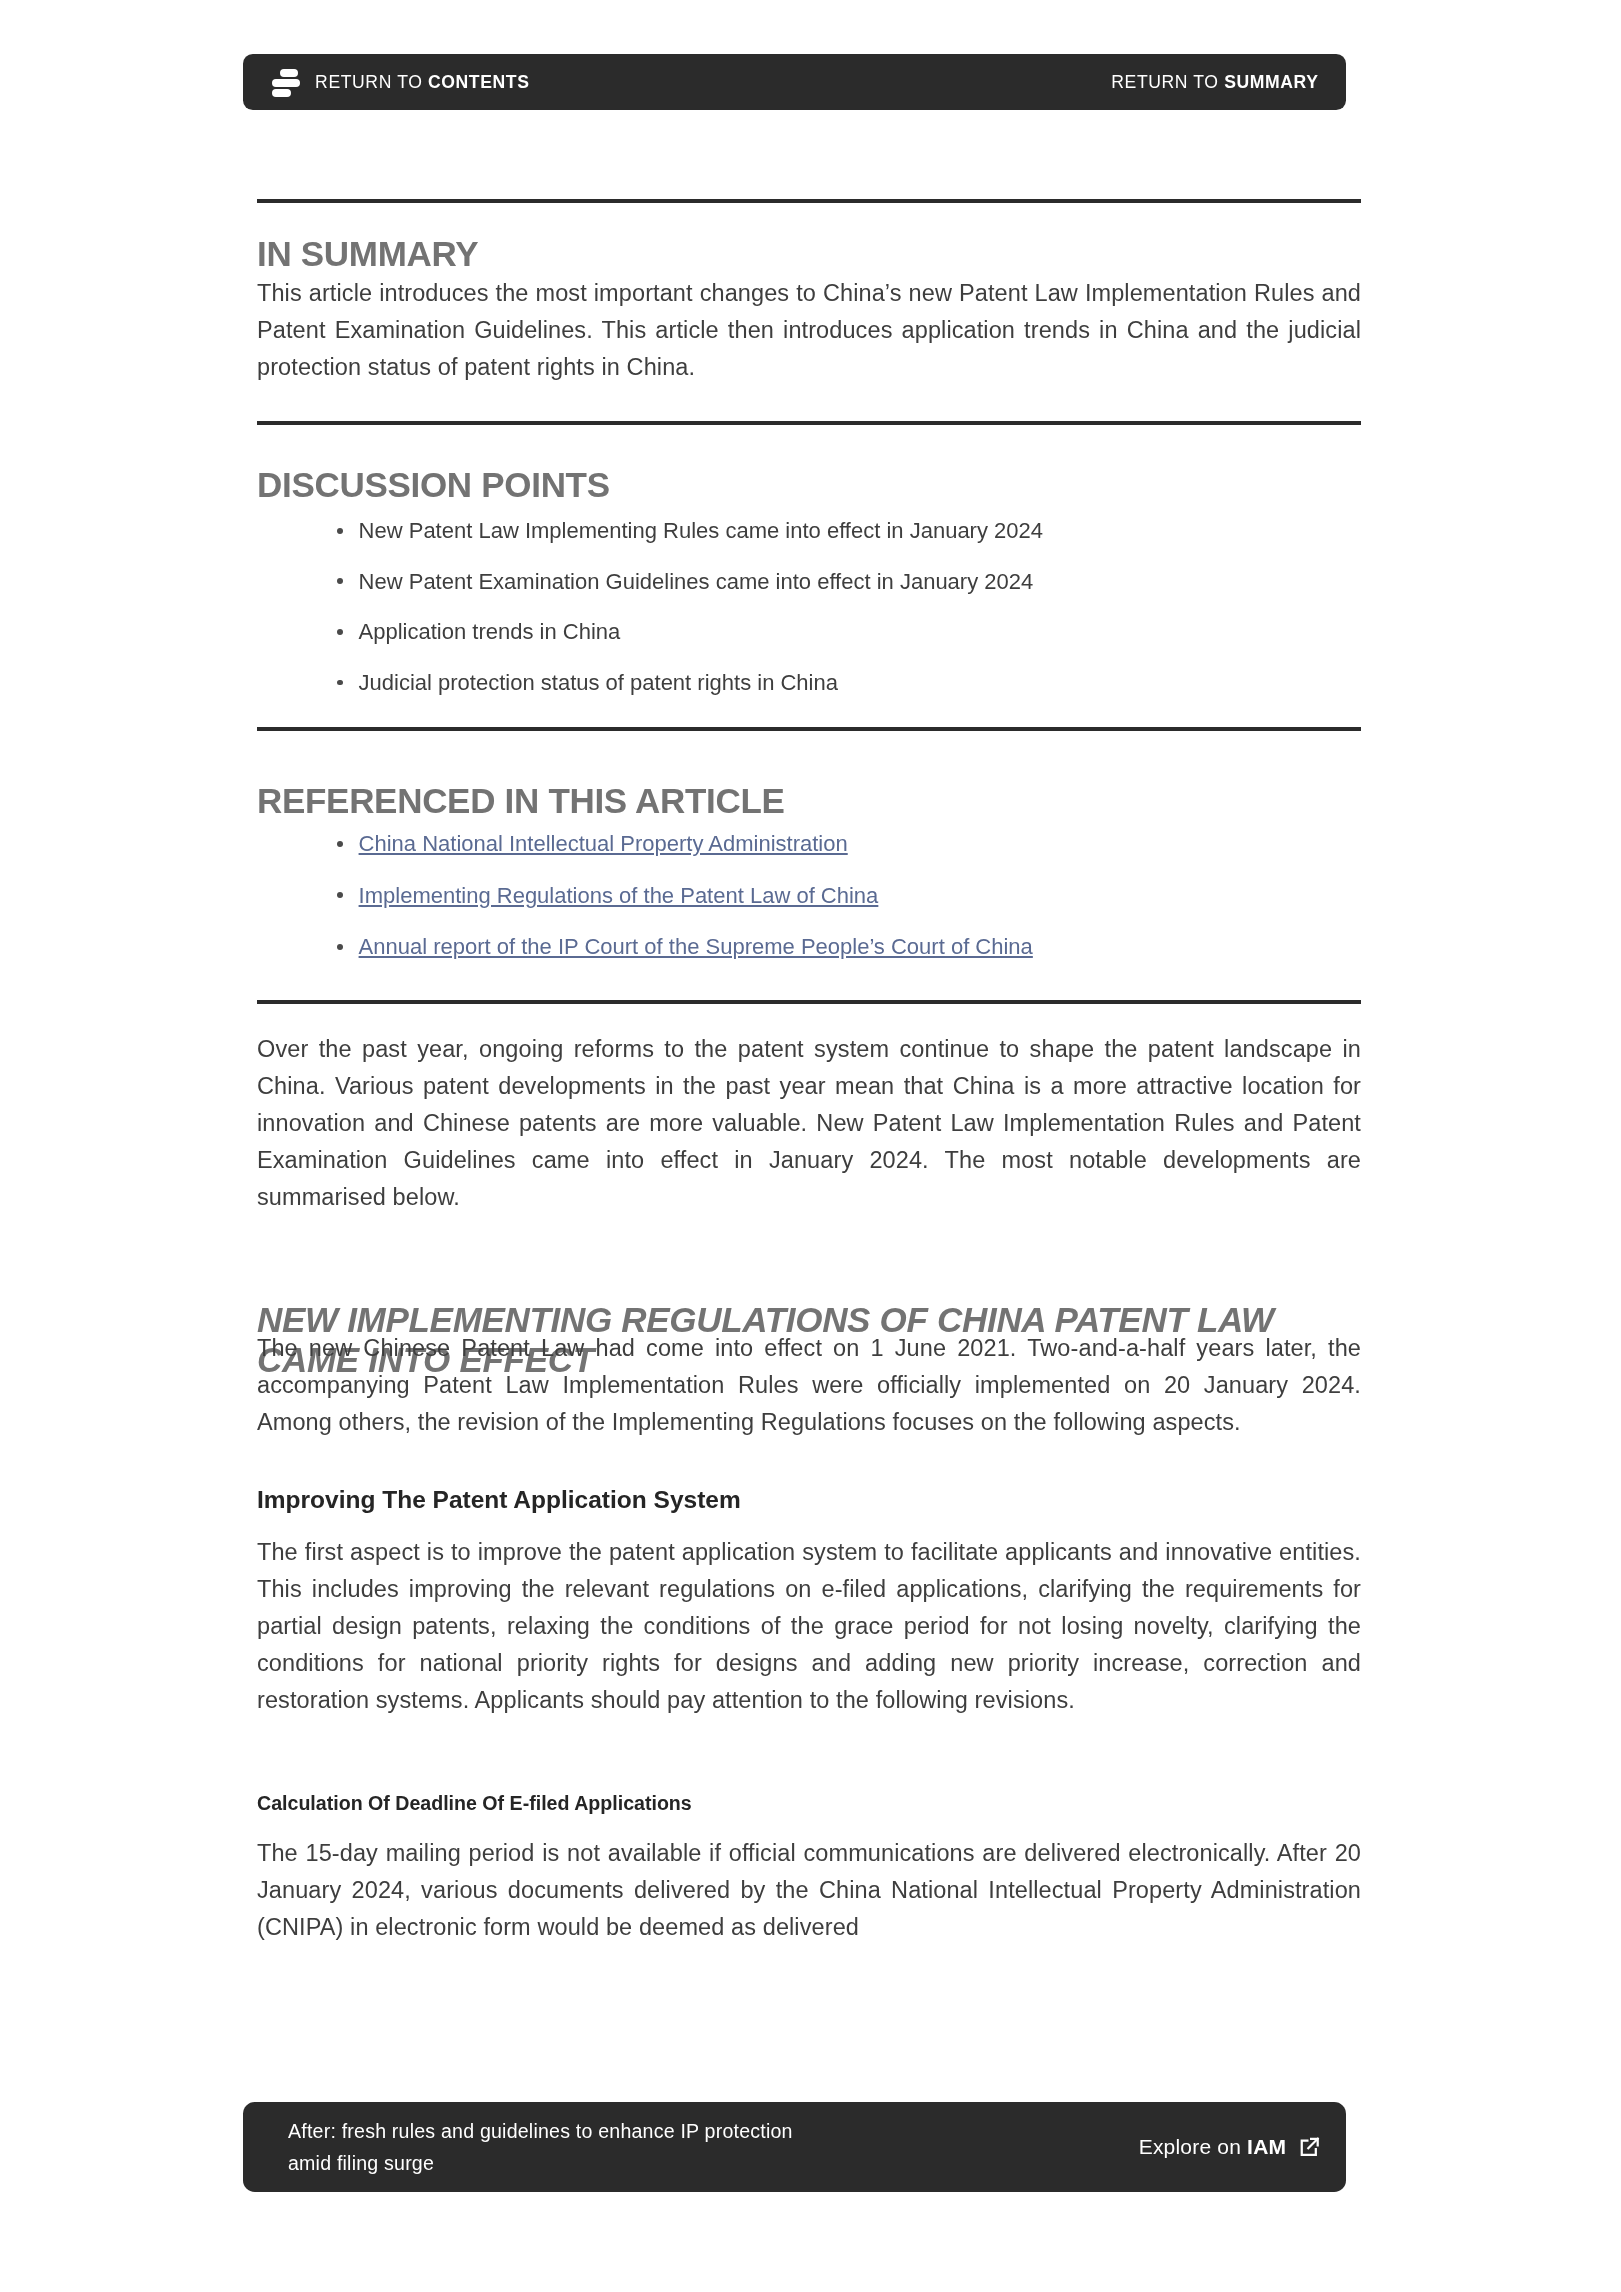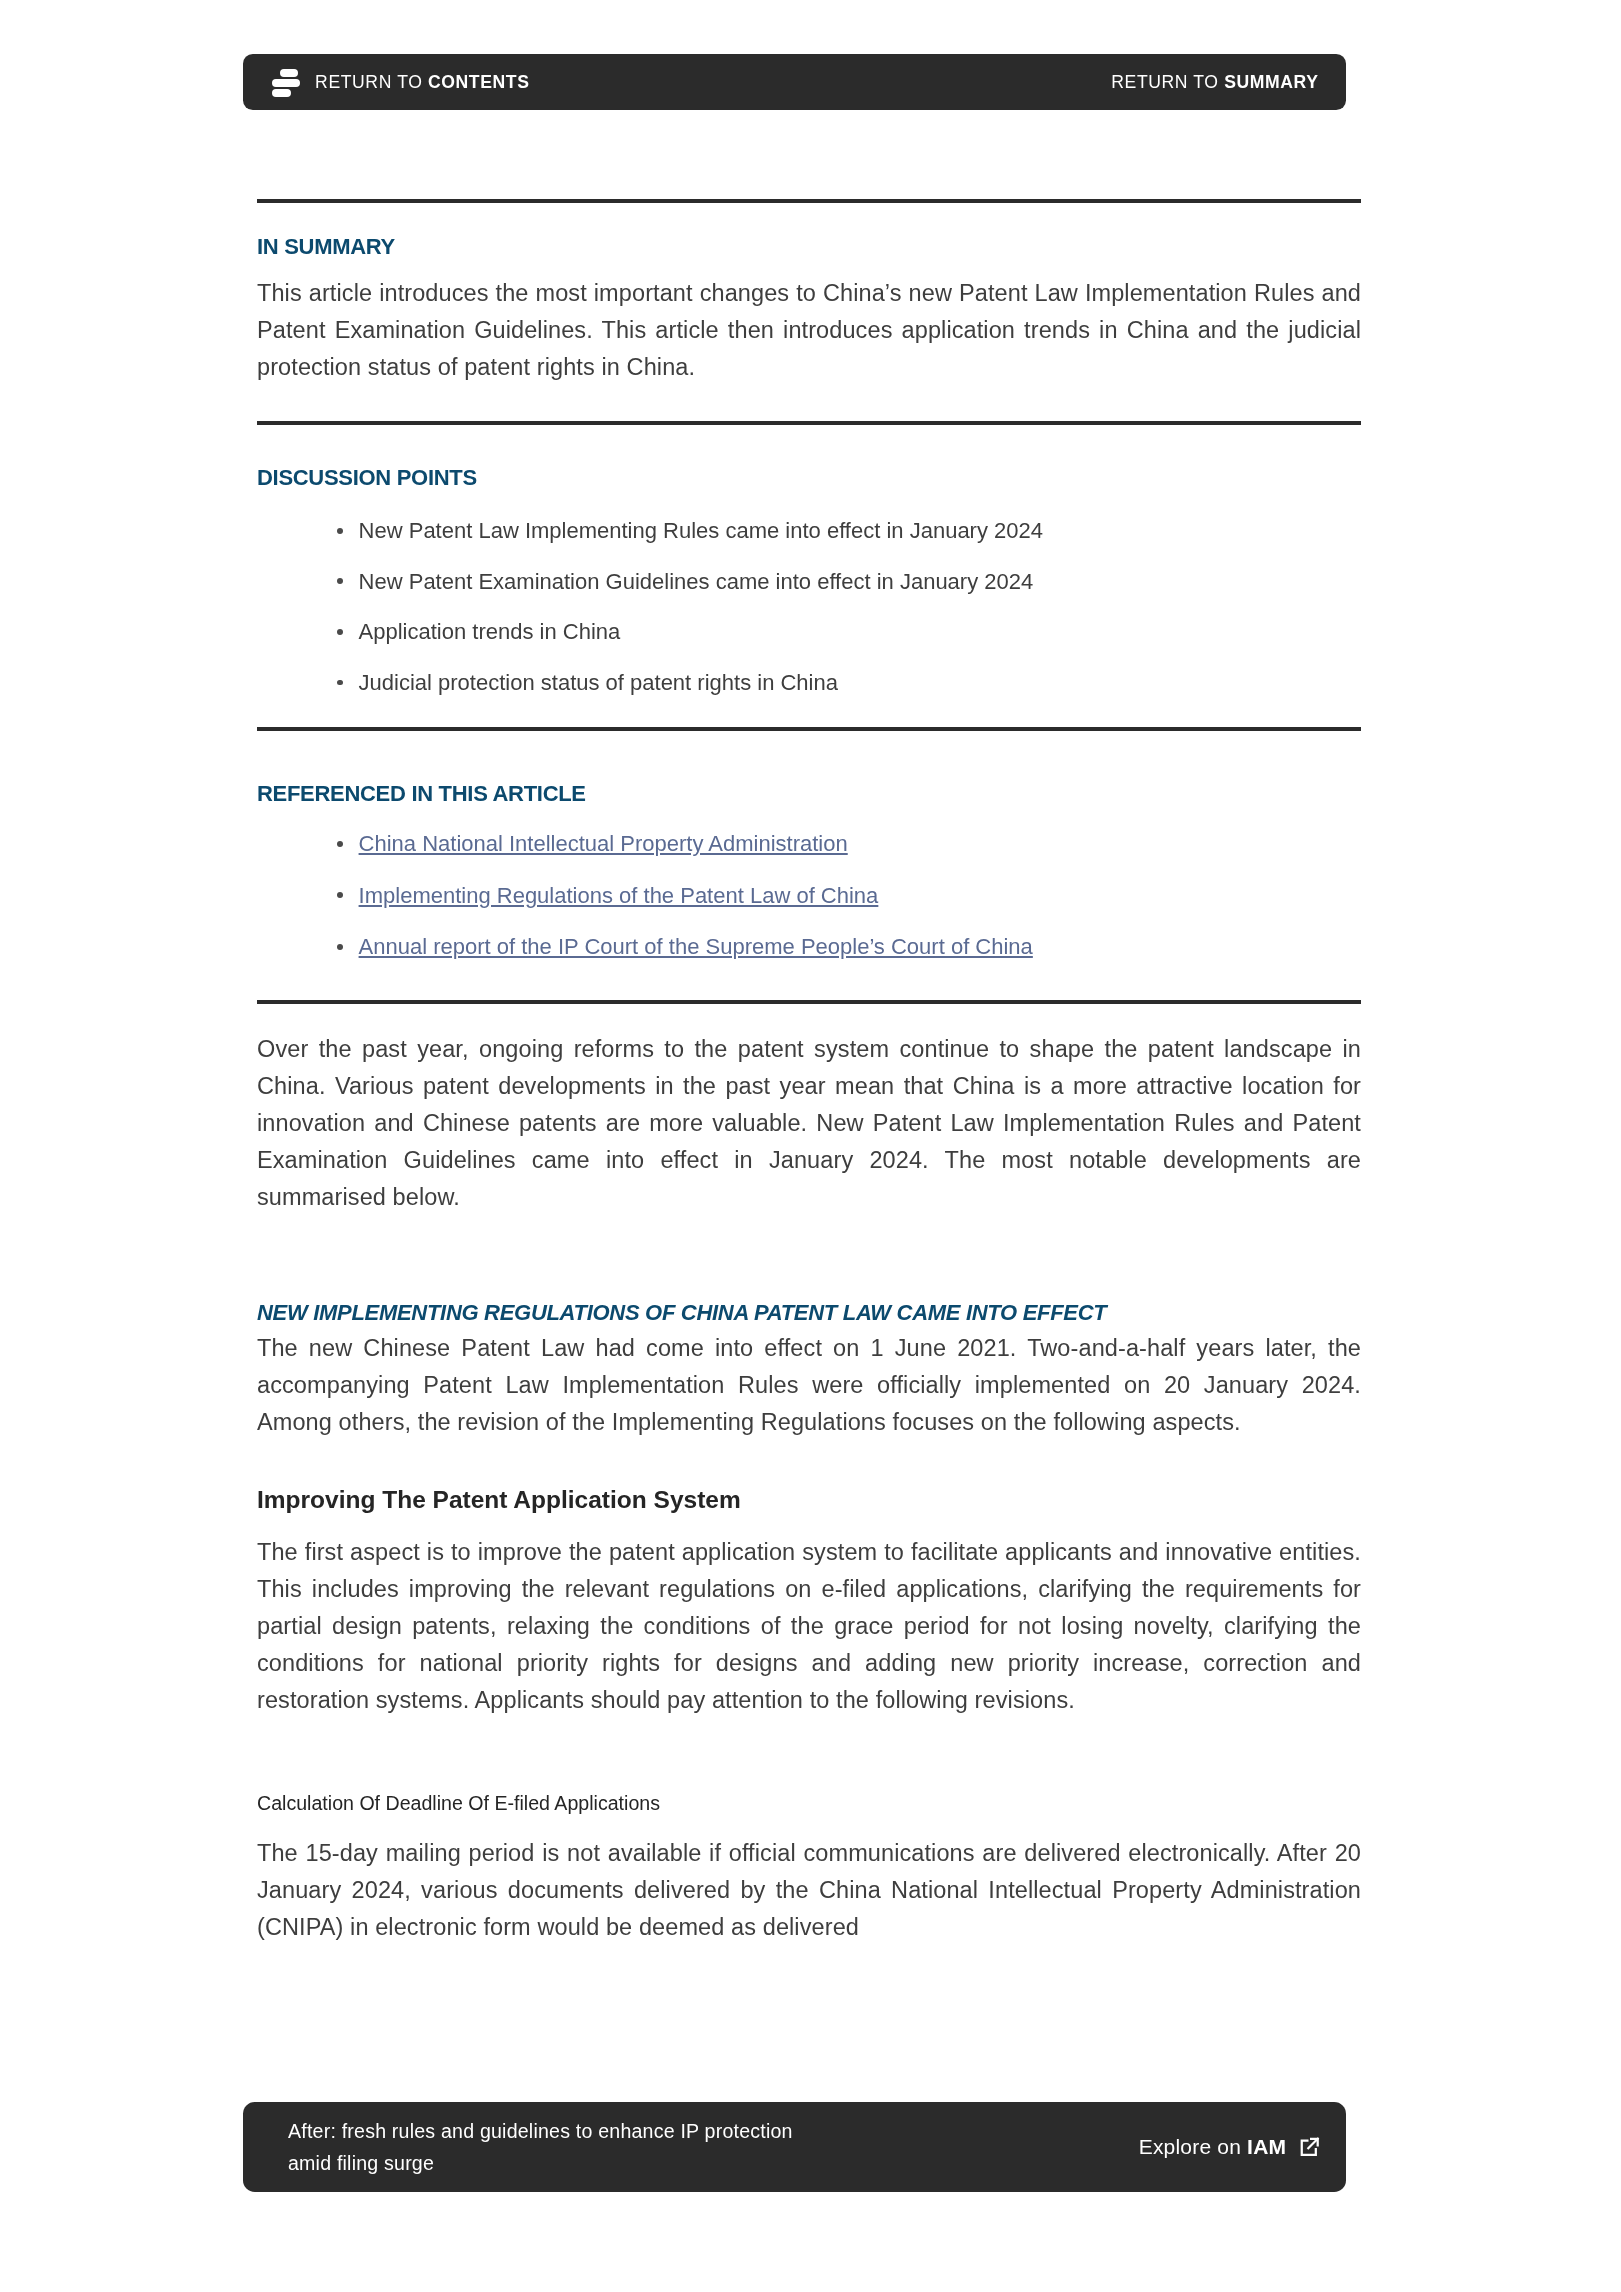--- a/index.html
+++ b/index.html
@@ -26,25 +26,25 @@
   .contents-icon i { position:absolute; display:block; height:7.8px; border-radius:3.9px; background:#ffffff; }
   .contents-icon .b1 { top:2.9px;  left:9.8px; width:17.6px; }
   .contents-icon .b2 { top:12.7px; left:2px;  width:27.4px; }
   .contents-icon .b3 { top:22.5px; left:2px;  width:18.6px; }
 
   
   .rule { position:absolute; left:257px; width:1104px; height:3.9px; background:#2b2b2b; }
 
   
   .sec-title {
-    position:absolute; left:257px; width:1104px; font-weight:bold; color:#0c4a6e;
-    font-size:22px; letter-spacing:-0.3px;
+    position:absolute; left:257px; width:1104px; font-weight:bold; color:#737373;
+    font-size:35px; letter-spacing:-0.3px;
   }
   .sub-title   { position:absolute; left:257px; width:1104px; font-weight:bold; color:#252525; font-size:24.5px; }
-  .minor-title { position:absolute; left:257px; width:1104px; font-weight:normal; color:#252525; font-size:19.6px; }
+  .minor-title { position:absolute; left:257px; width:1104px; font-weight:bold; color:#252525; font-size:19.6px; }
 
   
   .para {
     position:absolute; left:257px; width:1104px;
     font-size:23.5px; line-height:37px; letter-spacing:0.1px;
     color:#3e3e3e; text-align:justify;
   }
 
   
   .blist { position:absolute; left:257px; width:1104px; list-style:none; }

